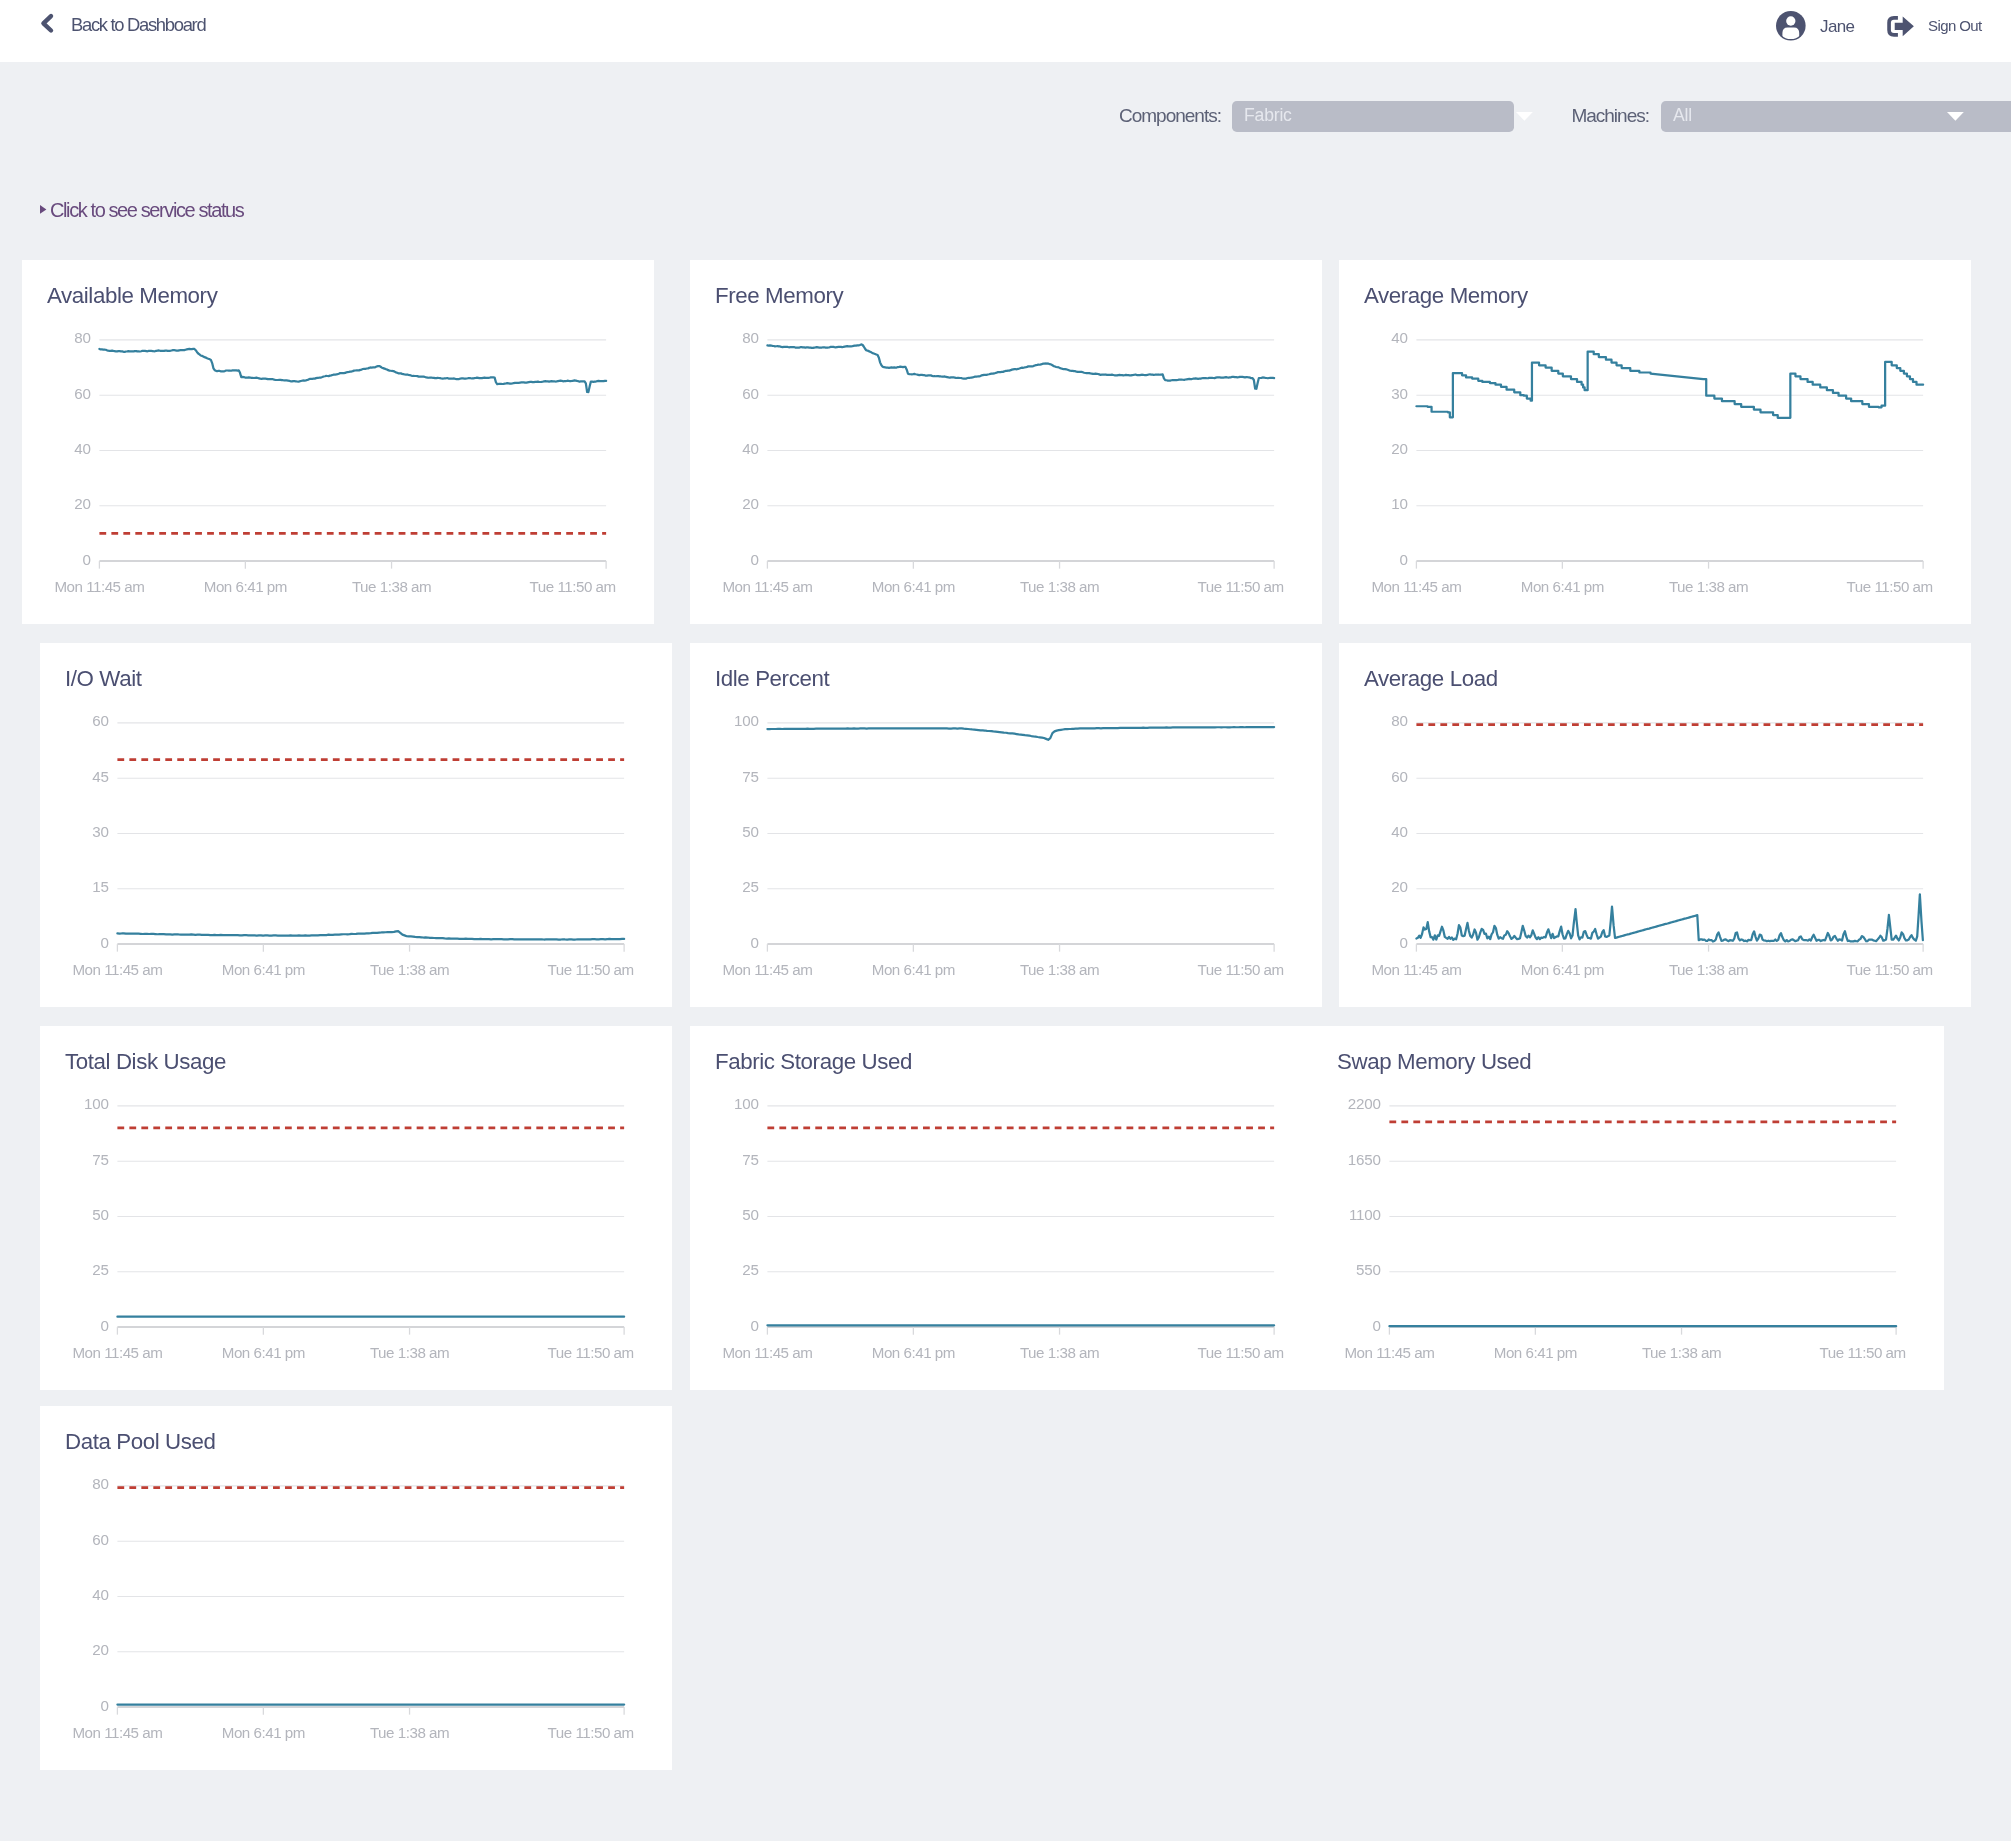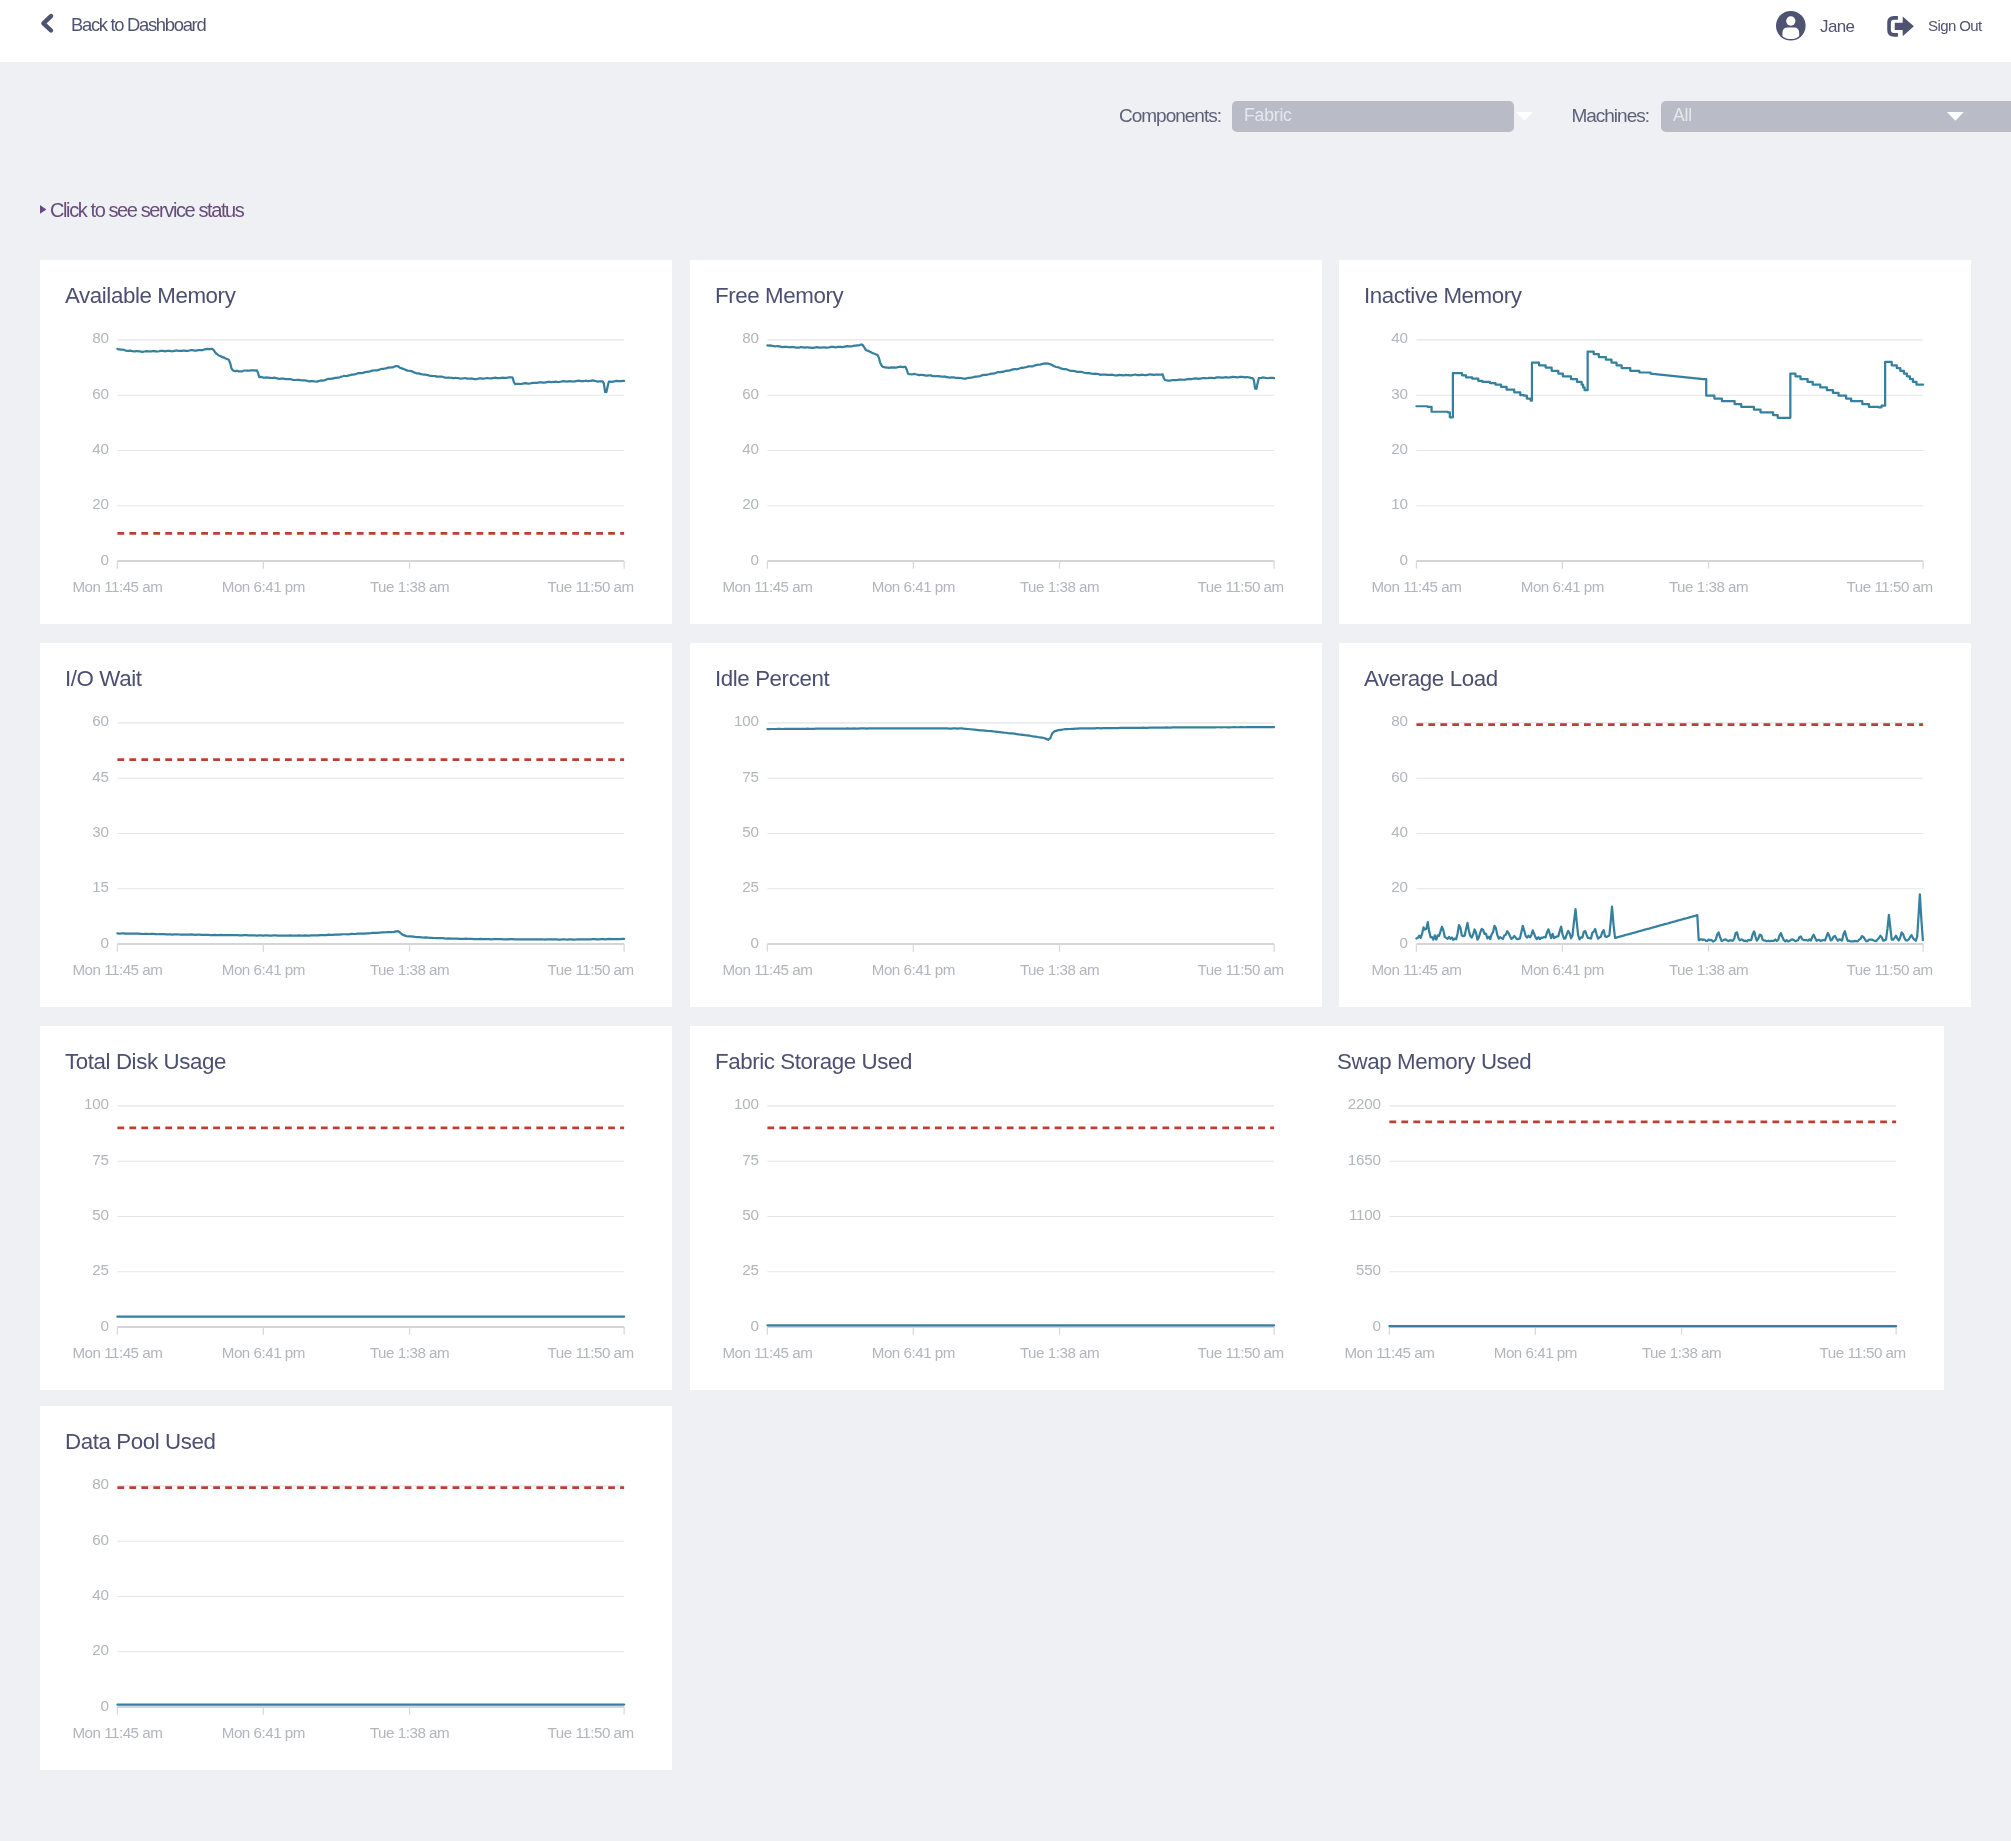--- a/index.html
+++ b/index.html
@@ -50,21 +50,21 @@
 <div class="dd" style="left:1661px;width:365px;">
     <div class="ddtext">All</div>
 <svg width="17.6" height="9.6" style="left:286px;top:11.2px;" viewBox="0 0 22 12">
       <polygon points="0,0 21,0 10.5,11" fill="#ffffff"></polygon>
     </svg>
   </div>
 <svg width="9.6" height="11.2" style="left:40px;top:205px;" viewBox="0 0 12 14">
     <polygon points="0,0 8,5.5 0,11" fill="#684a7d"></polygon>
   </svg>
 <div class="svclink">Click to see service status</div>
-<div class="card" style="left:40px;top:260px;">
+<div class="card" style="left:22px;top:260px;">
 <div class="ctitle">Available Memory</div>
 <svg width="632" height="364" viewBox="0 0 792 456">
 <line x1="97.0" y1="100.0" x2="732.0" y2="100.0" stroke="#e3e4e7" stroke-width="1.3"></line>
 <text x="86" y="100.0" dy="4.5" text-anchor="end" font-size="19" letter-spacing="-0.3" fill="#b3b5bc">80</text>
 <line x1="97.0" y1="169.3" x2="732.0" y2="169.3" stroke="#e3e4e7" stroke-width="1.3"></line>
 <text x="86" y="169.3" dy="4.5" text-anchor="end" font-size="19" letter-spacing="-0.3" fill="#b3b5bc">60</text>
 <line x1="97.0" y1="238.6" x2="732.0" y2="238.6" stroke="#e3e4e7" stroke-width="1.3"></line>
 <text x="86" y="238.6" dy="4.5" text-anchor="end" font-size="19" letter-spacing="-0.3" fill="#b3b5bc">40</text>
 <line x1="97.0" y1="307.9" x2="732.0" y2="307.9" stroke="#e3e4e7" stroke-width="1.3"></line>
 <text x="86" y="307.9" dy="4.5" text-anchor="end" font-size="19" letter-spacing="-0.3" fill="#b3b5bc">20</text>
@@ -100,21 +100,21 @@
 <line x1="463.1" y1="377.2" x2="463.1" y2="386.7" stroke="#d8d9dc" stroke-width="1.6"></line>
 <line x1="732.0" y1="377.2" x2="732.0" y2="386.7" stroke="#d8d9dc" stroke-width="1.6"></line>
 <text x="97.0" y="416" text-anchor="middle" font-size="19" letter-spacing="-0.6" fill="#b3b5bc">Mon 11:45 am</text>
 <text x="279.9" y="416" text-anchor="middle" font-size="19" letter-spacing="-0.6" fill="#b3b5bc">Mon 6:41 pm</text>
 <text x="463.1" y="416" text-anchor="middle" font-size="19" letter-spacing="-0.6" fill="#b3b5bc">Tue 1:38 am</text>
 <text x="744" y="416" text-anchor="end" font-size="19" letter-spacing="-0.6" fill="#b3b5bc">Tue 11:50 am</text>
 <polyline points="97.0,106.9 98.6,107.1 100.2,106.9 101.8,107.1 103.3,107.5 104.9,107.7 106.5,108.1 108.1,108.0 109.7,107.9 111.3,108.2 112.9,108.3 114.5,108.9 116.0,109.1 117.6,108.9 119.2,108.8 120.8,108.7 122.4,108.9 124.0,109.3 125.6,109.2 127.2,109.2 128.8,109.1 130.3,109.0 131.9,109.6 133.5,109.7 135.1,109.8 136.7,109.7 138.3,109.2 139.9,109.2 141.4,109.4 143.0,109.5 144.6,109.8 146.2,109.5 147.8,109.4 149.4,109.6 151.0,109.7 152.6,110.1 154.2,110.1 155.7,109.7 157.3,109.5 158.9,109.1 160.5,109.4 162.1,109.7 163.7,109.6 165.3,109.6 166.8,109.3 168.4,109.3 170.0,109.7 171.6,109.6 173.2,109.6 174.8,109.3 176.4,108.8 178.0,108.9 179.6,108.9 181.1,109.2 182.7,109.4 184.3,109.0 185.9,108.9 187.5,108.8 189.1,108.8 190.7,109.1 192.2,108.8 193.8,108.4 195.4,108.1 197.0,107.8 198.6,108.1 200.2,108.3 201.8,108.2 203.4,108.0 204.9,107.5 206.5,107.2 208.1,107.3 209.7,107.0 211.3,106.9 212.9,106.4 214.5,105.7 216.1,106.1 217.7,108.3 219.2,110.8 220.8,113.0 222.4,113.4 224.0,114.1 225.6,114.8 227.2,115.6 228.8,116.7 230.3,117.1 231.9,117.7 233.5,118.4 235.1,119.0 236.7,122.4 238.3,128.5 239.9,131.9 241.5,133.7 243.1,134.3 244.6,134.5 246.2,134.7 247.8,134.9 249.4,135.2 251.0,134.8 252.6,134.5 254.2,134.7 255.8,134.6 257.3,134.9 258.9,134.7 260.5,134.1 262.1,133.9 263.7,133.6 265.3,133.8 266.9,134.1 268.5,133.8 270.0,133.8 271.6,137.4 273.2,142.5 274.8,143.0 276.4,143.1 278.0,143.2 279.6,143.1 281.1,142.7 282.7,143.1 284.3,143.4 285.9,143.8 287.5,144.2 289.1,144.0 290.7,144.0 292.3,144.2 293.9,144.3 295.4,144.8 297.0,144.7 298.6,144.4 300.2,144.5 301.8,144.5 303.4,145.1 305.0,145.6 306.6,145.5 308.1,145.6 309.7,145.4 311.3,145.4 312.9,145.8 314.5,145.9 316.1,146.1 317.7,146.0 319.2,145.9 320.8,146.3 322.4,146.7 324.0,147.1 325.6,147.4 327.2,147.0 328.8,147.0 330.4,147.1 331.9,147.3 333.5,147.8 335.1,147.7 336.7,147.7 338.3,147.8 339.9,147.8 341.5,148.4 343.1,148.7 344.6,148.7 346.2,148.5 347.8,147.8 349.4,147.5 351.0,147.5 352.6,147.2 354.2,147.1 355.8,146.6 357.3,146.1 358.9,146.1 360.5,145.9 362.1,145.8 363.7,145.4 365.3,144.6 366.9,144.2 368.5,143.8 370.1,143.8 371.6,143.9 373.2,143.4 374.8,143.1 376.4,142.7 378.0,142.3 379.6,142.4 381.2,142.1 382.8,141.6 384.3,141.1 385.9,140.4 387.5,140.3 389.1,140.4 390.7,140.2 392.3,140.1 393.9,139.4 395.4,139.0 397.0,138.8 398.6,138.5 400.2,138.5 401.8,138.0 403.4,137.3 405.0,137.0 406.6,136.7 408.1,136.8 409.7,136.9 411.3,136.3 412.9,135.9 414.5,135.3 416.1,134.9 417.7,135.0 419.3,134.6 420.9,134.3 422.4,133.8 424.0,133.2 425.6,133.3 427.2,133.3 428.8,133.1 430.4,132.9 432.0,132.1 433.6,131.6 435.1,131.4 436.7,131.1 438.3,131.2 439.9,130.7 441.5,130.2 443.1,129.9 444.7,129.6 446.2,129.8 447.8,129.6 449.4,129.9 451.0,130.5 452.6,130.9 454.2,131.8 455.8,133.0 457.4,133.4 458.9,134.0 460.5,134.3 462.1,134.5 463.7,135.4 465.3,135.9 466.9,136.4 468.5,136.7 470.1,136.6 471.6,136.9 473.2,137.4 474.8,138.0 476.4,138.7 478.0,138.8 479.6,138.9 481.2,139.1 482.8,139.3 484.3,139.9 485.9,140.2 487.5,140.2 489.1,140.2 490.7,140.1 492.3,140.6 493.9,141.2 495.5,141.5 497.1,141.8 498.6,141.7 500.2,141.7 501.8,142.1 503.4,142.3 505.0,142.6 506.6,142.6 508.2,142.3 509.8,142.5 511.3,142.8 512.9,143.3 514.5,143.8 516.1,143.6 517.7,143.6 519.3,143.5 520.9,143.4 522.5,143.9 524.0,143.9 525.6,143.8 527.2,143.8 528.8,143.6 530.4,144.0 532.0,144.4 533.6,144.5 535.1,144.5 536.7,144.1 538.3,143.9 539.9,144.1 541.5,144.2 543.1,144.5 544.7,144.3 546.3,144.0 547.8,144.2 549.4,144.2 551.0,144.5 552.6,144.6 554.2,144.2 555.8,144.0 557.4,143.7 559.0,143.7 560.5,144.1 562.1,144.1 563.7,144.1 565.3,143.9 566.9,143.7 568.5,144.0 570.1,144.1 571.7,144.1 573.2,144.0 574.8,143.4 576.4,143.3 578.0,143.5 579.6,143.6 581.2,144.0 582.8,143.7 584.4,143.5 586.0,143.5 587.5,143.4 589.1,143.7 590.7,143.6 592.3,143.2 593.9,148.2 595.5,150.4 597.1,150.6 598.7,151.0 600.2,151.0 601.8,151.0 603.4,150.6 605.0,150.3 606.6,150.5 608.2,150.4 609.8,150.4 611.4,150.3 612.9,149.7 614.5,149.7 616.1,149.8 617.7,150.0 619.3,150.2 620.9,149.7 622.5,149.4 624.0,149.1 625.6,148.9 627.2,149.2 628.8,149.1 630.4,148.7 632.0,148.6 633.6,148.3 635.2,148.6 636.8,148.9 638.3,148.7 639.9,148.6 641.5,148.1 643.1,147.8 644.7,148.0 646.3,147.9 647.9,148.1 649.5,147.9 651.0,147.5 652.6,147.6 654.2,147.6 655.8,147.8 657.4,147.9 659.0,147.4 660.6,147.1 662.1,146.9 663.7,146.9 665.3,147.3 666.9,147.3 668.5,147.2 670.1,147.0 671.7,146.8 673.3,147.1 674.9,147.2 676.4,147.0 678.0,146.9 679.6,146.3 681.2,146.3 682.8,146.6 684.4,146.7 686.0,147.0 687.6,146.8 689.1,146.4 690.7,146.5 692.3,146.4 693.9,146.6 695.5,146.9 697.1,146.6 698.7,146.8 700.2,146.9 701.8,147.3 703.4,148.0 705.0,148.0 706.6,150.3 708.2,161.0 709.8,161.3 711.4,153.8 712.9,147.9 714.5,147.8 716.1,147.6 717.7,147.1 719.3,147.2 720.9,147.6 722.5,147.8 724.1,148.1 725.6,147.8 727.2,147.5 728.8,147.6 730.4,147.5 732.0,147.9" fill="none" stroke="#35809e" stroke-width="2.8" stroke-linejoin="round" stroke-linecap="round"></polyline>
 </svg>
 </div>
 <div class="card" style="left:1339px;top:260px;">
-<div class="ctitle">Inactive Memory</div>
+<div class="ctitle">Average Memory</div>
 <svg width="632" height="364" viewBox="0 0 792 456">
 <line x1="97.0" y1="100.0" x2="732.0" y2="100.0" stroke="#e3e4e7" stroke-width="1.3"></line>
 <text x="86" y="100.0" dy="4.5" text-anchor="end" font-size="19" letter-spacing="-0.3" fill="#b3b5bc">40</text>
 <line x1="97.0" y1="169.3" x2="732.0" y2="169.3" stroke="#e3e4e7" stroke-width="1.3"></line>
 <text x="86" y="169.3" dy="4.5" text-anchor="end" font-size="19" letter-spacing="-0.3" fill="#b3b5bc">30</text>
 <line x1="97.0" y1="238.6" x2="732.0" y2="238.6" stroke="#e3e4e7" stroke-width="1.3"></line>
 <text x="86" y="238.6" dy="4.5" text-anchor="end" font-size="19" letter-spacing="-0.3" fill="#b3b5bc">20</text>
 <line x1="97.0" y1="307.9" x2="732.0" y2="307.9" stroke="#e3e4e7" stroke-width="1.3"></line>
 <text x="86" y="307.9" dy="4.5" text-anchor="end" font-size="19" letter-spacing="-0.3" fill="#b3b5bc">10</text>
 <line x1="97.0" y1="377.2" x2="732.0" y2="377.2" stroke="#c6c7cb" stroke-width="1.8"></line>

